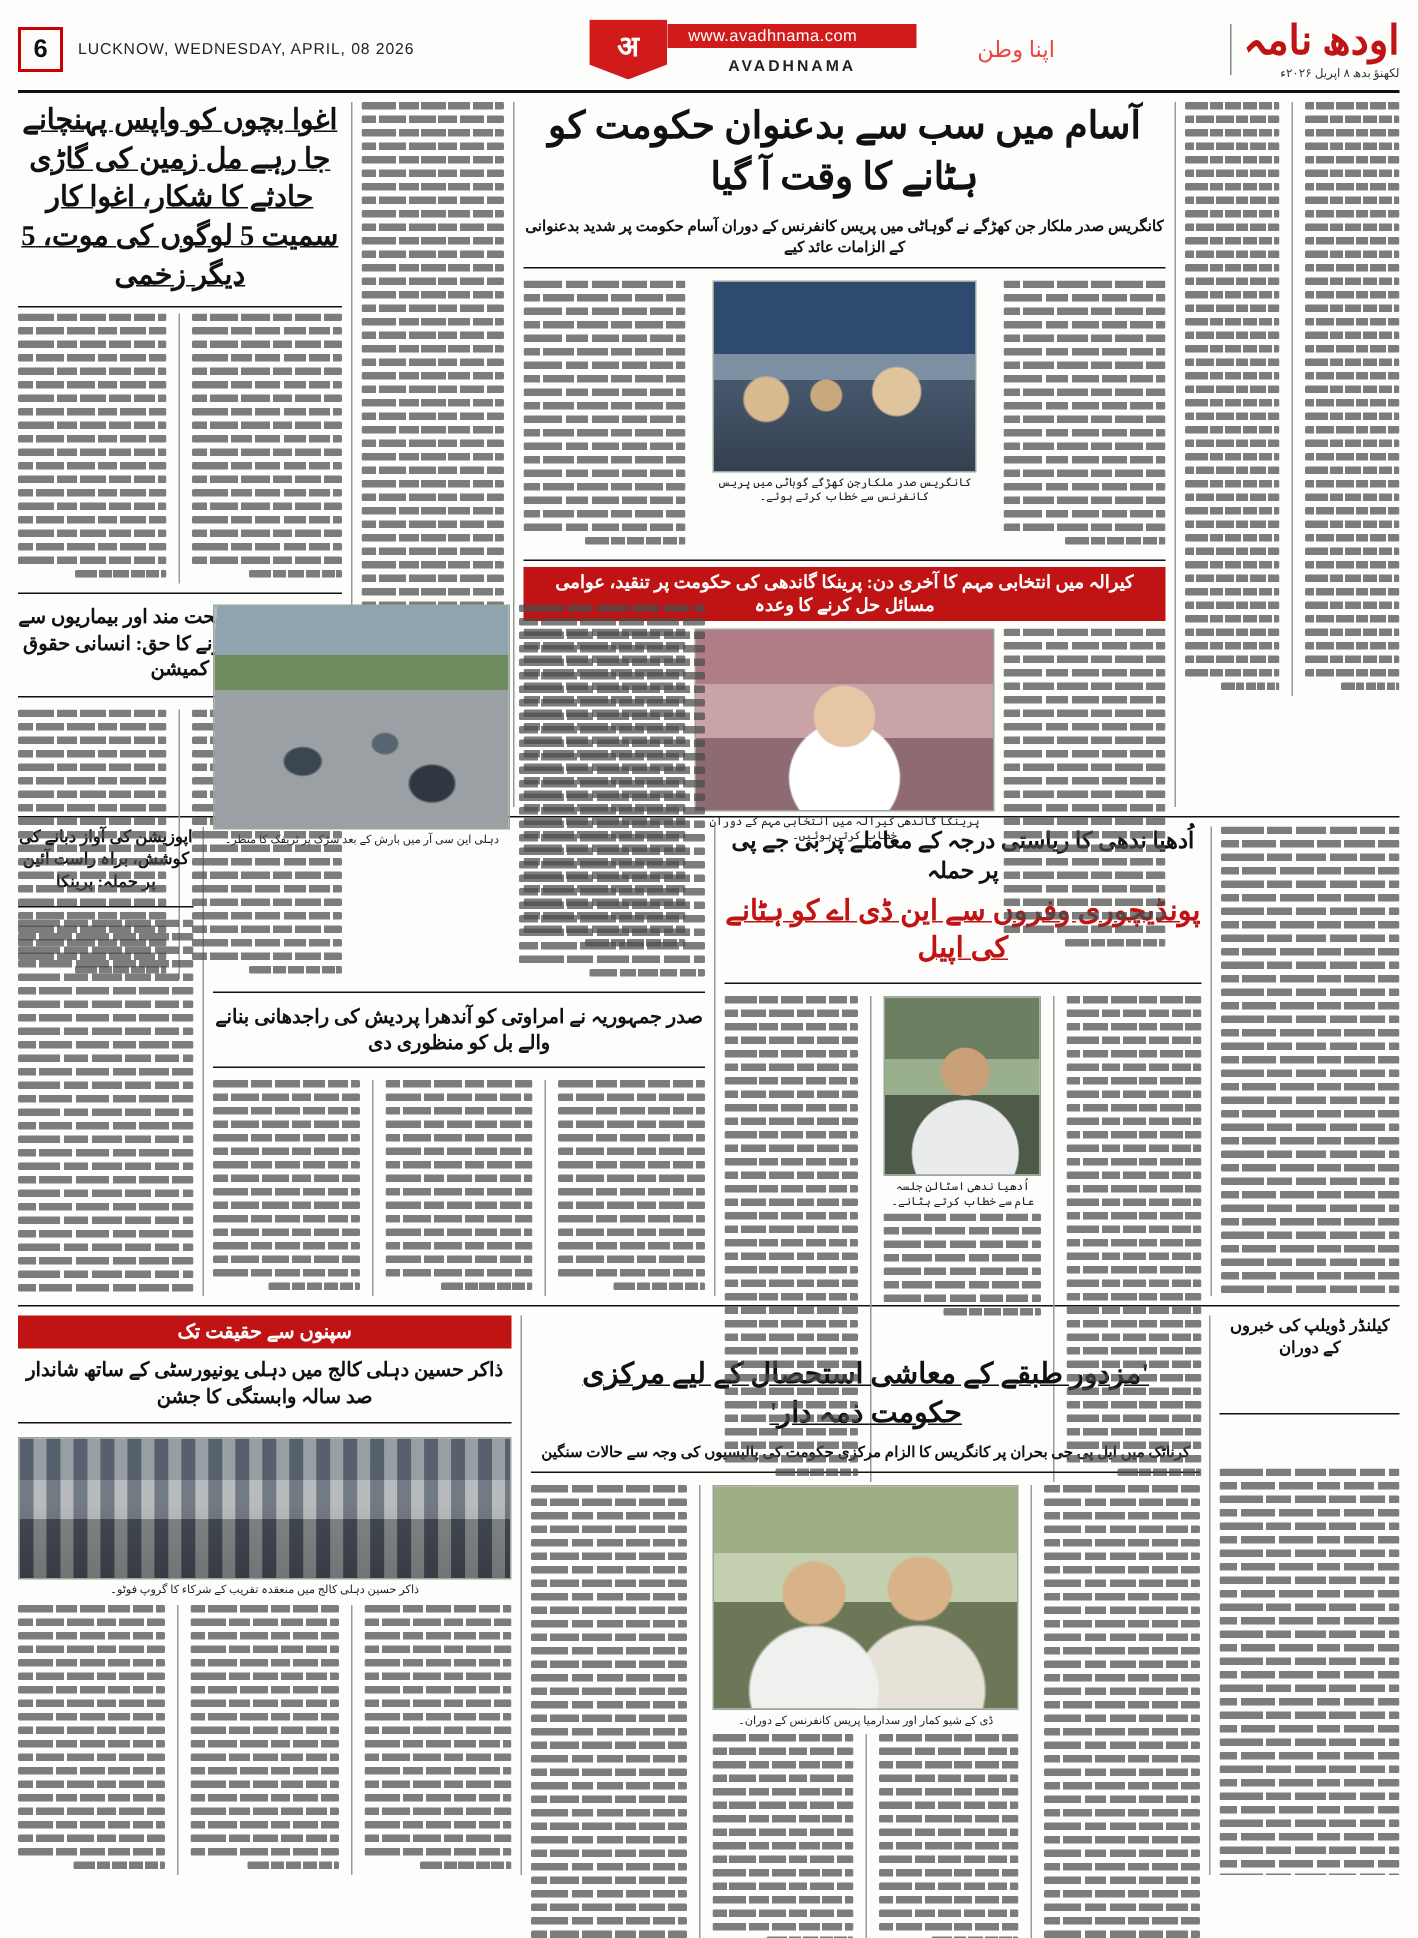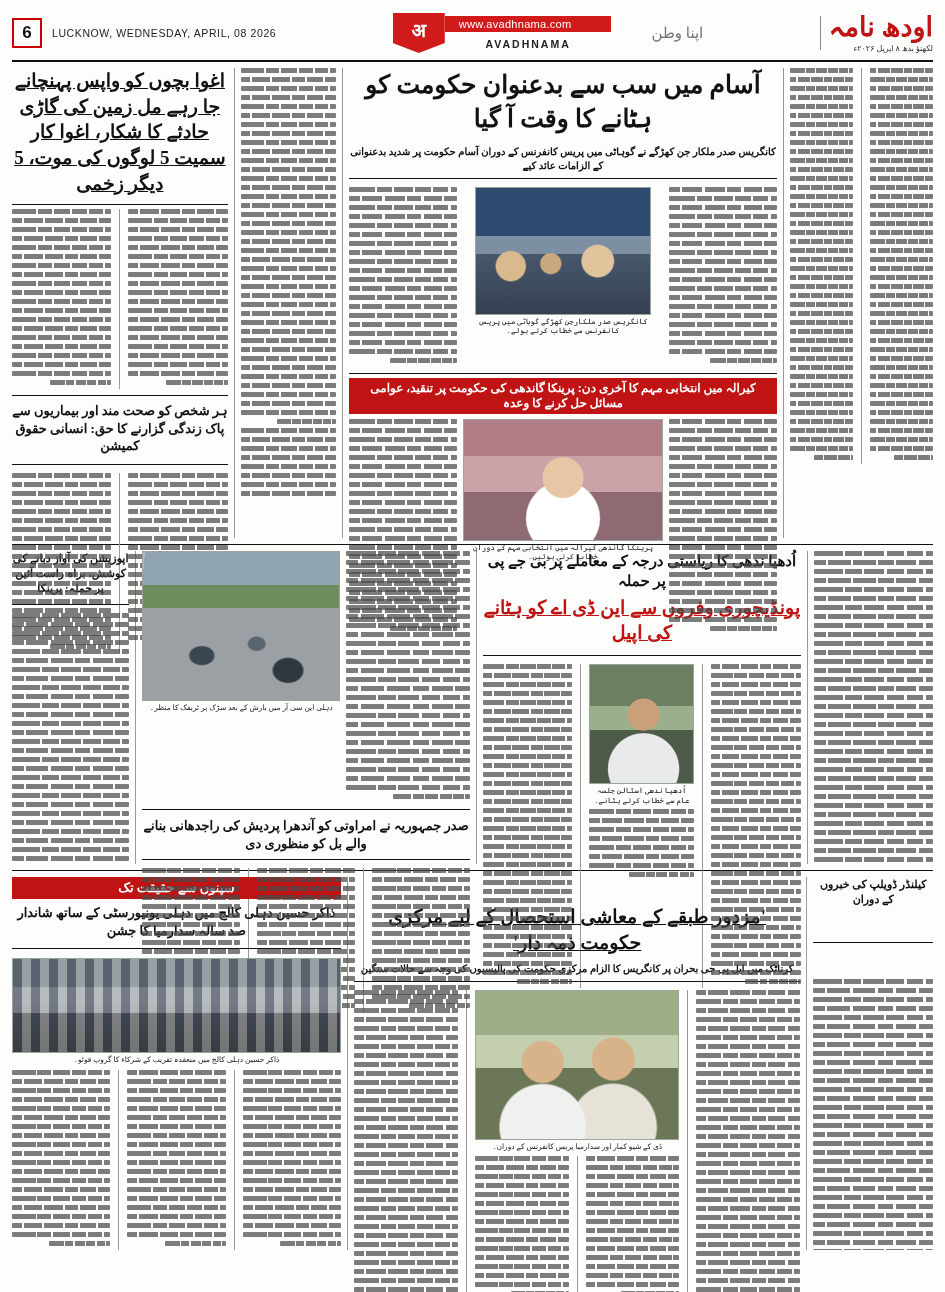--- a/index.html
+++ b/index.html
@@ -57,21 +57,21 @@
     font-size: 11px; padding: 2px 40px 2px 14px;
     letter-spacing:.3px;
   }
   .site-name {
     font-family:"Liberation Sans", sans-serif;
     font-size: 10.5px; letter-spacing: 2px; color:#222;
     margin-top: 6px; font-weight:bold;
   }
   .mh-tag {
     font-family:"Liberation Serif", serif;
-    font-size: 15px; color:#737373; margin-left: 40px; direction: rtl;
+    font-size: 15px; color:#ef4444; margin-left: 40px; direction: rtl;
   }
   .mh-right { display:flex; align-items:center; gap: 8px; }
   .vrule { width:1px; height:34px; background:#888; }
   .brand-ur {
     color:#c01313; font-size: 27px; font-weight:bold;
     font-family:"Liberation Serif", serif; direction: rtl; line-height:1;
   }
   .brand-sub {
     font-size: 8px; color:#333; direction: rtl; text-align:right; margin-top:3px;
   }
@@ -652,21 +652,21 @@
         <div class="ln"></div>
           <div class="ln alt"></div>
           <div class="ln"></div>
           <div class="ln alt"></div>
 
       </div>
     </div>
 
     <div class="vsep"></div>
 
-    <div class="col" style="width: 330px;">
+    <div class="col" style="width: 330px; justify-content: flex-end;">
       <div style="display:flex; gap:6px;">
         <div style="width: 198px;">
           <div class="photo ph-road" style="height:150px;"></div>
           <div class="cap">دہلی این سی آر میں بارش کے بعد سڑک پر ٹریفک کا منظر۔</div>
         </div>
         <div class="body-lines" style="flex:1;">
           <div class="ln"></div>
             <div class="ln alt"></div>
             <div class="ln"></div>
             <div class="ln alt"></div>
@@ -903,21 +903,21 @@
           <div class="ln"></div>
 
       </div>
     </div>
   </div>
 
   <div class="content band" style="height: 380px;">
 
     <div class="col" style="width: 330px;">
       <div class="redbar">سپنوں سے حقیقت تک</div>
-      <div class="hl h-sm" style="padding:5px 2px;">ذاکر حسین دہلی کالج میں دہلی یونیورسٹی کے ساتھ شاندار صد سالہ سدارمیا کا جشن</div>
+      <div class="hl h-sm" style="padding:5px 2px;">ذاکر حسین دہلی کالج میں دہلی یونیورسٹی کے ساتھ شاندار صد سالہ وابستگی کا جشن</div>
       <div class="sect-rule"></div>
       <div class="photo ph-group" style="height:112px; margin-top:5px;"></div>
       <div class="cap">ذاکر حسین دہلی کالج میں منعقدہ تقریب کے شرکاء کا گروپ فوٹو۔</div>
       <div style="display:flex; gap:6px; margin-top:5px;">
         <div class="body-lines" style="flex:1;">
           <div class="ln"></div>
             <div class="ln alt"></div>
             <div class="ln"></div>
             <div class="ln alt"></div>
           <div class="ln"></div>

